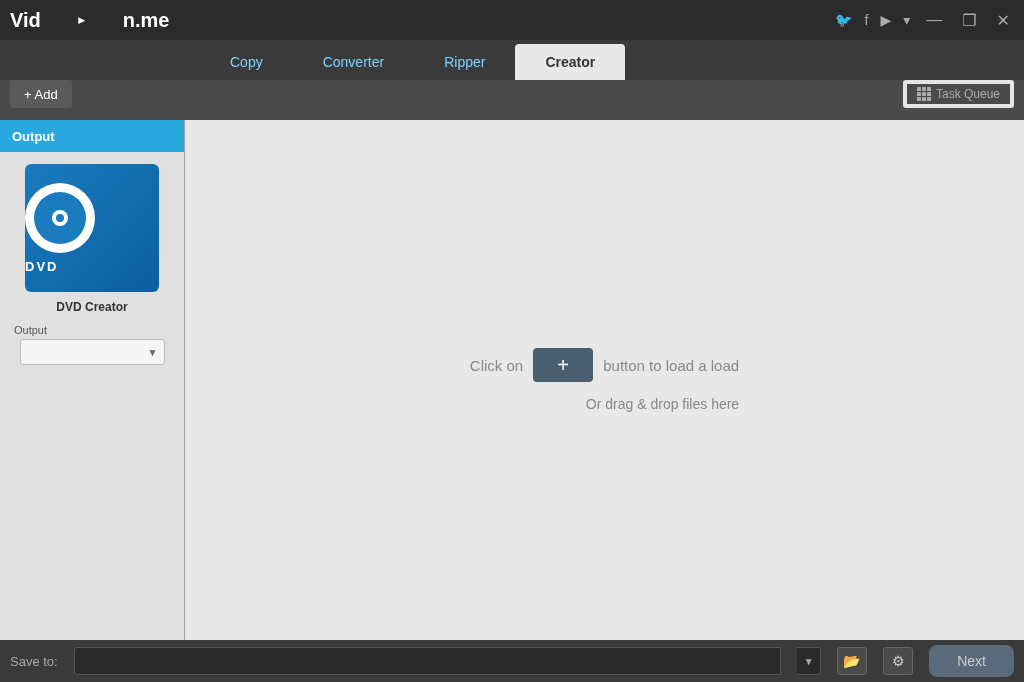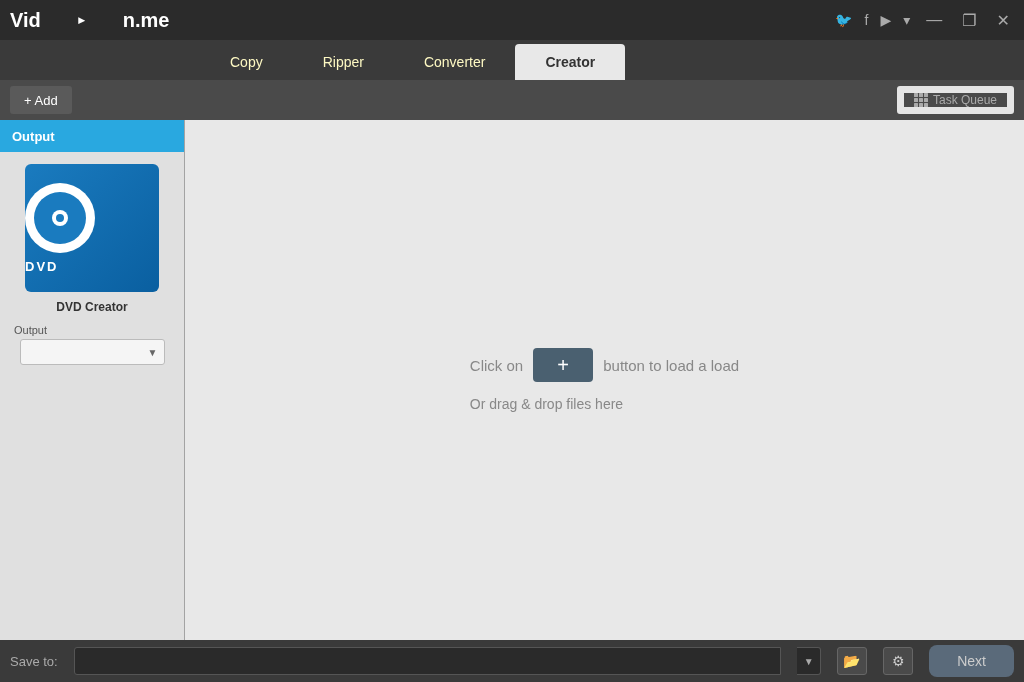--- a/index.html
+++ b/index.html
@@ -80,61 +80,60 @@
       background: #3a3a3a;
       display: flex;
       align-items: flex-end;
       padding-left: 200px;
     }
     .nav-tab {
       height: 36px;
       padding: 0 30px;
       display: flex;
       align-items: center;
-      color: #fef9c3;
+      color: #7dd3fc;
       font-size: 14px;
       cursor: pointer;
       background: transparent;
       border: none;
       position: relative;
     }
     .nav-tab.active {
       background: #e8e8e8;
       color: #333;
       border-radius: 4px 4px 0 0;
       font-weight: bold;
       text-align: center;
     }
 
     
     #toolbar {
       height: 40px;
       background: #4a4a4a;
       display: flex;
-      align-items: center;
       justify-content: space-between;
       padding: 0 10px;
     }
     #add-btn {
       height: 28px;
       background: #5a5a5a;
       border: none;
       color: white;
       font-size: 13px;
       padding: 0 14px;
       cursor: pointer;
       border-radius: 3px;
       display: flex;
       align-items: center;
       gap: 5px;
     }
     #task-queue-btn {
       height: 28px;
       background: transparent;
-      border: 7px solid #e5e5e5;
+      border: 4px solid #e5e5e5;
       color: #aaa;
       font-size: 12px;
       padding: 0 10px;
       cursor: pointer;
       border-radius: 3px;
       display: flex;
       align-items: center;
       gap: 5px;
     }
 
@@ -259,21 +258,21 @@
       background: #e8e8e8;
       display: flex;
       align-items: center;
       justify-content: center;
       flex-direction: column;
       gap: 16px;
     }
     #drop-hint {
       display: flex;
       flex-direction: column;
-      align-items: flex-start;
+      align-items: flex-end;
       gap: 14px;
     }
     #click-hint-row {
       display: flex;
       align-items: center;
       gap: 10px;
       color: #888;
       font-size: 15px;
     }
     #add-file-btn {
@@ -388,22 +387,22 @@
     <span class="title-icon">▶</span>
     <span class="title-icon">▾</span>
     <span class="window-btn">—</span>
     <span class="window-btn">❐</span>
     <span class="window-btn">✕</span>
   </div>
 </div>
 
 <div id="navbar">
   <button class="nav-tab">Copy</button>
+  <button class="nav-tab">Converter</button>
   <button class="nav-tab">Ripper</button>
-  <button class="nav-tab">Converter</button>
   <button class="nav-tab active">Creator</button>
 </div>
 
 <div id="toolbar">
   <button id="add-btn">+ Add</button>
   <button id="task-queue-btn">
     <div class="grid-icon">
       <div class="grid-dot"></div>
         <div class="grid-dot"></div>
         <div class="grid-dot"></div>

